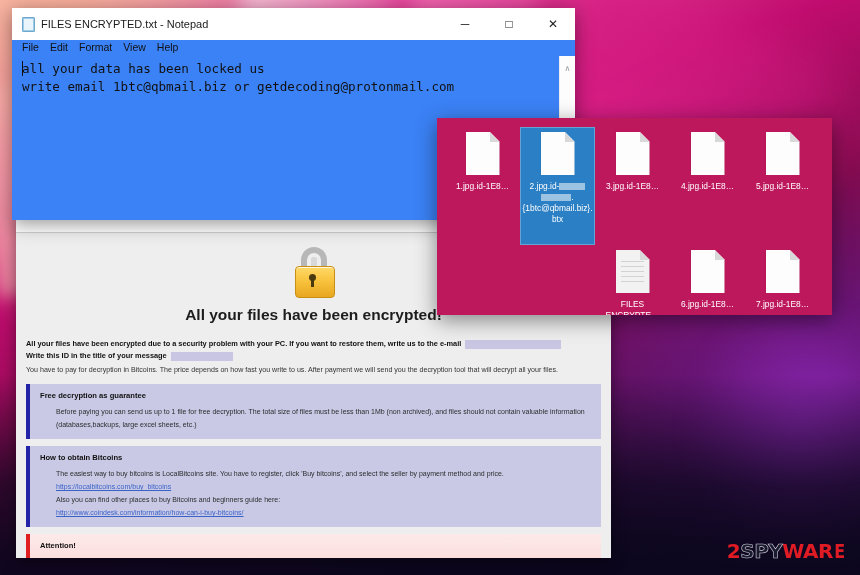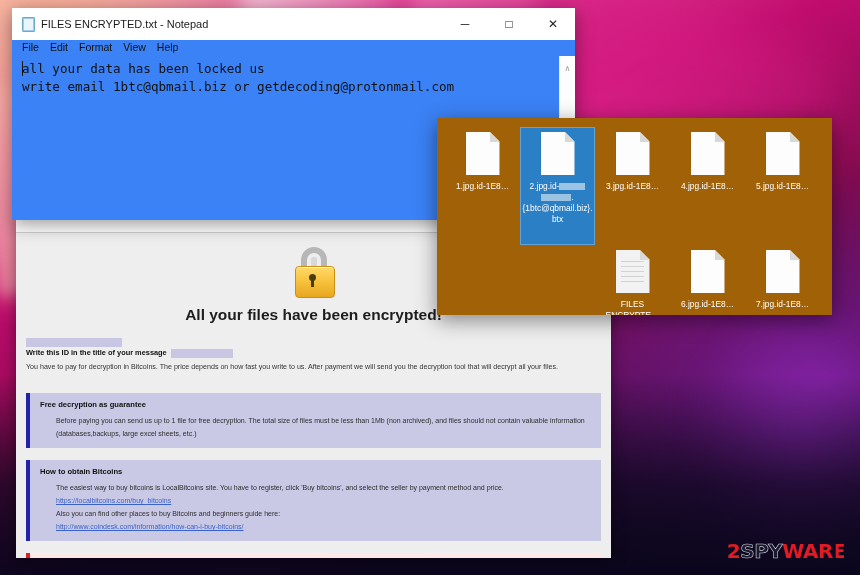--- a/index.html
+++ b/index.html
@@ -59,21 +59,21 @@
     background:#4a3a10;}
   .note-h1{font-size:15.5px;font-weight:bold;color:#1d1d1d;margin:9px 0 0;}
   .note-intro{background:#eeeeee;padding:8px 10px 8px;}
   .line-b{font-size:7.4px;font-weight:bold;color:#111;line-height:12px;
     display:flex;align-items:center;gap:4px;white-space:nowrap;}
   .line-n{font-size:7.1px;color:#333;line-height:12px;margin-top:2px;white-space:nowrap;}
   .redact{display:inline-block;height:9px;background:#c9c6e3;vertical-align:middle;}
   .r-wide{width:96px;}
   .r-mid{width:62px;}
 
-  .sect{margin:12px 10px 7px;padding:7px 10px 8px;position:relative;}
+  .sect{margin:0 10px 7px;padding:7px 10px 8px;position:relative;}
   .sect.blue{background:#c9c9e6;border-left:4px solid #2323a8;}
   .sect.red{background:#fbe3e3;border-left:4px solid #e02020;
     background:linear-gradient(180deg,#fdeaea 0%,#fbdcdc 100%);}
   .sect-h{font-size:7.6px;font-weight:bold;color:#111;margin-bottom:5px;}
   .sect-p{font-size:7px;color:#2c2c2c;line-height:13px;padding-left:16px;white-space:nowrap;}
   .sect-a{font-size:7px;color:#3a63c8;text-decoration:underline;line-height:13px;
     padding-left:16px;display:block;white-space:nowrap;}
 
   
   .np{position:absolute;left:12px;top:8px;width:563px;height:212px;background:#3b82f6;
@@ -89,21 +89,21 @@
     font-size:12px;color:#222;}
   .np-menu{display:flex;gap:11px;padding:1px 0 4px 10px;font-size:10.5px;color:#111;}
   .np-text{padding:3px 0 0 10px;font-family:"DejaVu Sans Mono","Liberation Mono",monospace;
     font-size:12.6px;color:#111;line-height:18px;white-space:nowrap;position:relative;}
   .np-caret{position:absolute;left:10px;top:4px;width:1px;height:15px;background:#111;}
   .np-scroll{position:absolute;right:0;top:48px;width:15px;bottom:0;background:#fdfdfd;
     border-left:1px solid #ececec;}
   .np-scroll .up{position:absolute;left:0;right:0;top:8px;text-align:center;font-size:8px;color:#9a9a9a;}
 
   
-  .exp{position:absolute;left:437px;top:118px;width:395px;height:197px;background:#a16207;
+  .exp{position:absolute;left:437px;top:118px;width:395px;height:197px;background:#be185d;
     box-shadow:0 5px 20px rgba(0,0,0,.45);overflow:hidden;}
   .exp-grid{position:absolute;inset:0;padding:9px 6px 0 8px;
     display:grid;grid-template-columns:repeat(5,75px);grid-auto-rows:118px;}
   .fitem{width:75px;position:relative;display:flex;flex-direction:column;align-items:center;
     padding-top:5px;}
   .fitem.sel{background:#2b7fc4;box-shadow:inset 0 0 0 1px rgba(255,255,255,.28);}
   .fico{width:34px;height:43px;position:relative;margin-bottom:6px;}
   .fico .pg{position:absolute;inset:0;background:#fdfdfd;
     clip-path:polygon(0 0,72% 0,100% 22%,100% 100%,0 100%);
     box-shadow:0 1px 2px rgba(0,0,0,.25);}
@@ -145,20 +145,21 @@
         <div class="lock">
           <div class="shackle"></div>
             <div class="bodyb"></div>
             <div class="keyhole"></div>
         </div>
         <div class="note-h1">All your files have been encrypted!</div>
       </div>
 
       <div class="note-intro">
         <div class="line-b">
+          <span>All your files have been encrypted due to a security problem with your PC. If you want to restore them, write us to the e-mail</span>
           <span class="redact r-wide"></span>
         </div>
         <div class="line-b">
           <span>Write this ID in the title of your message</span>
           <span class="redact r-mid"></span>
         </div>
         <div class="line-n">You have to pay for decryption in Bitcoins. The price depends on how fast you write to us. After payment we will send you the decryption tool that will decrypt all your files.</div>
       </div>
 
       <div class="sect blue">

